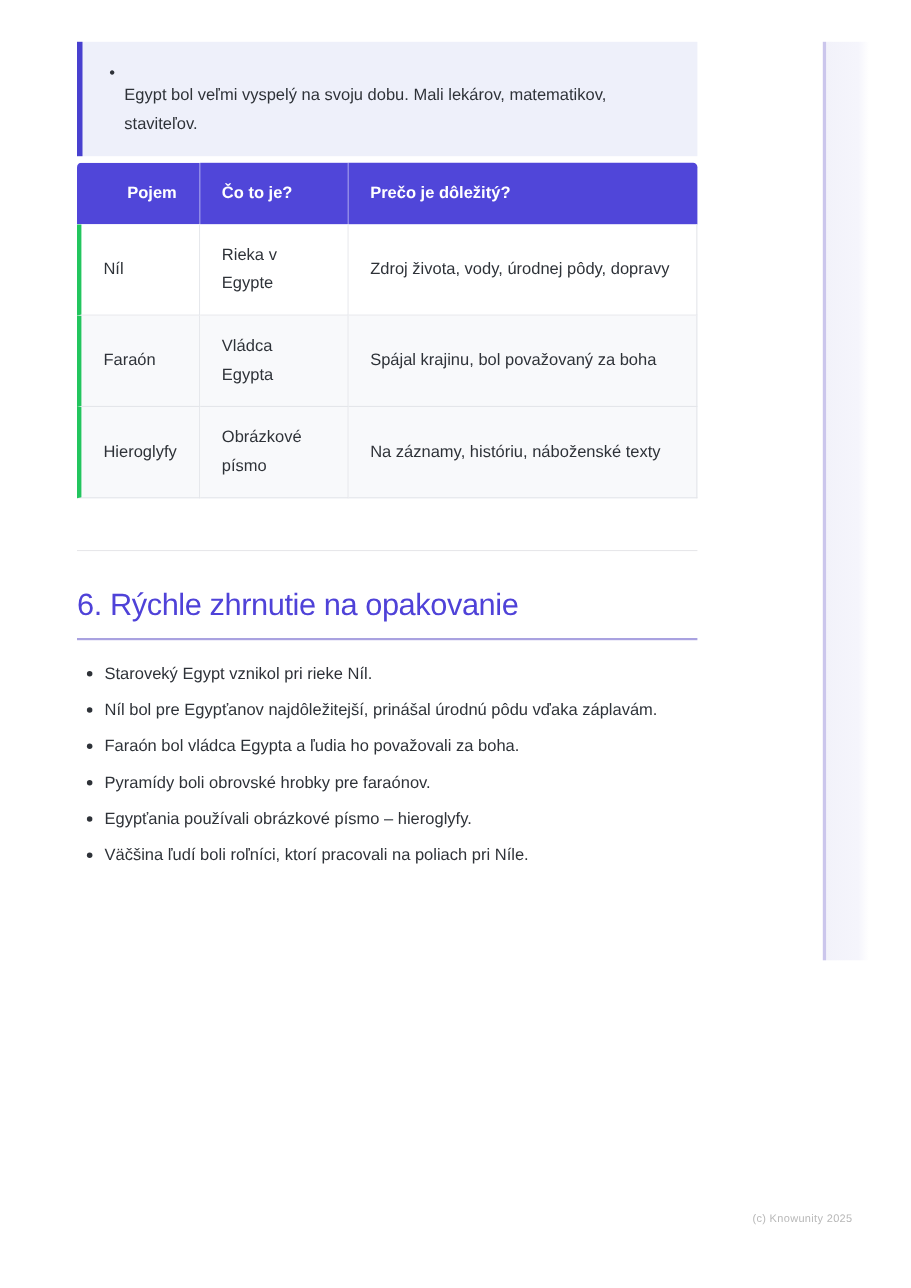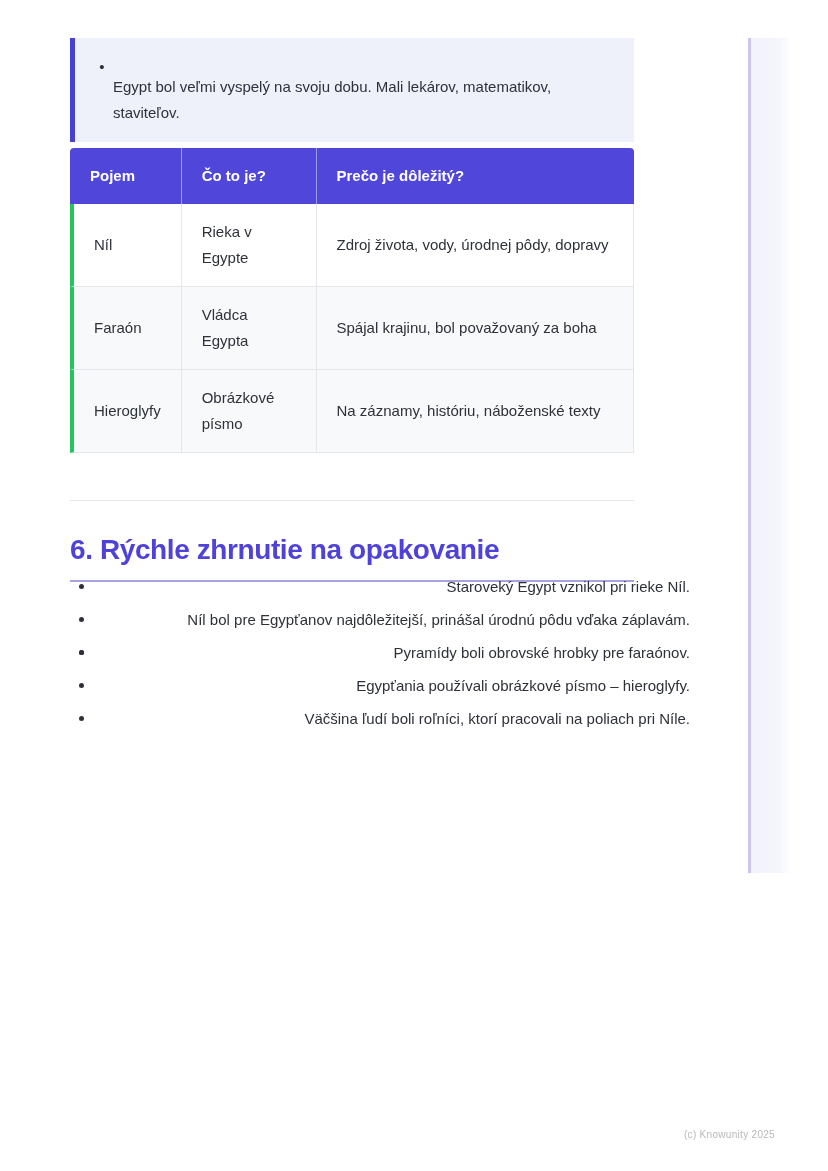--- a/index.html
+++ b/index.html
@@ -21,61 +21,61 @@
 
   
   .concept-table {
     position:absolute; left:70px; top:148px; width:564px;
     border-collapse:separate; border-spacing:0; font-size:15px;
   }
   .concept-table th {
     background:#5046d9; color:#ffffff; font-weight:bold; text-align:left;
     padding:15px 20px; line-height:26px; border-right:1px solid rgba(255,255,255,0.45);
   }
-  .concept-table th:first-child { border-top-left-radius:4px; }
+  .concept-table th:first-child { border-top-left-radius:4px;text-align:right; }
   .concept-table th:last-child { border-top-right-radius:4px; border-right:none; }
   .concept-table td {
     padding:15px 20px; line-height:26px; background:#ffffff;
     border-bottom:1px solid #e4e6ea; border-right:1px solid #e4e6ea; color:#2e3238;
   }
   .concept-table td:first-child { border-left:4px solid #22c55e; }
   .concept-table tr.alt td { background:#f8f9fb; }
 
   
   .divider { position:absolute; left:70px; top:500px; width:564px; height:1px; background:#e7e7ea; }
 
   
   .section-heading {
     position:absolute; left:70px; top:534px; width:564px;
-    font-size:28px; font-weight:bold; color:#4f42d8; letter-spacing:-0.4px;
+    font-size:28px; font-weight:normal; color:#4f42d8; letter-spacing:-0.4px;
   }
   .heading-underline { position:absolute; left:70px; top:580px; width:564px; height:2px; background:#a9a2e0; }
 
   
-  .summary-list { position:absolute; left:70px; top:576px; width:620px; list-style:none;text-align:right; }
+  .summary-list { position:absolute; left:70px; top:602px; width:620px; list-style:none; }
   .summary-list li {
     position:relative; padding-left:25px; margin-bottom:12px;
     font-size:15px; line-height:21px; color:#2e3238;
   }
   .summary-list li .dot {
     position:absolute; left:9px; top:8px; width:5px; height:5px;
     border-radius:50%; background:#2e3238;
   }
 
   
   .next-page-strip {
     position:absolute; left:748px; top:38px; width:42px; height:835px;
     background:linear-gradient(to right, #f2f2fa 0%, #f5f5fc 75%, rgba(255,255,255,0) 100%);
     border-left:3px solid #cbc6ec;
   }
 
   
   .footer {
     position:absolute; right:53px; top:1103px;
-    font-size:10px; color:#b8b8b8; letter-spacing:0.3px;margin-top:26px;
+    font-size:10px; color:#b8b8b8; letter-spacing:0.3px;
   }
 </style>
 </head>
 <body>
 
 <div class="page">
 
   <div class="callout">
     <span class="marker">•</span>
     <span class="text">Egypt bol veľmi vyspelý na svoju dobu. Mali lekárov, matematikov, staviteľov.</span>
@@ -114,21 +114,21 @@
   </table>
 
   <div class="divider"></div>
 
   <h2 class="section-heading">6. Rýchle zhrnutie na opakovanie</h2>
   <div class="heading-underline"></div>
 
   <ul class="summary-list">
     <li><span class="dot"></span><span>Staroveký Egypt vznikol pri rieke Níl.</span></li>
     <li><span class="dot"></span><span>Níl bol pre Egypťanov najdôležitejší, prinášal úrodnú pôdu vďaka záplavám.</span></li>
-    <li><span class="dot"></span></li>
+    <li><span class="dot"></span><span>Faraón bol vládca Egypta a ľudia ho považovali za boha.</span></li>
     <li><span class="dot"></span><span>Pyramídy boli obrovské hrobky pre faraónov.</span></li>
     <li><span class="dot"></span><span>Egypťania používali obrázkové písmo – hieroglyfy.</span></li>
     <li><span class="dot"></span><span>Väčšina ľudí boli roľníci, ktorí pracovali na poliach pri Níle.</span></li>
   </ul>
 
   <div class="next-page-strip"></div>
 
   <div class="footer">(c) Knowunity 2025</div>
 
 </div>

